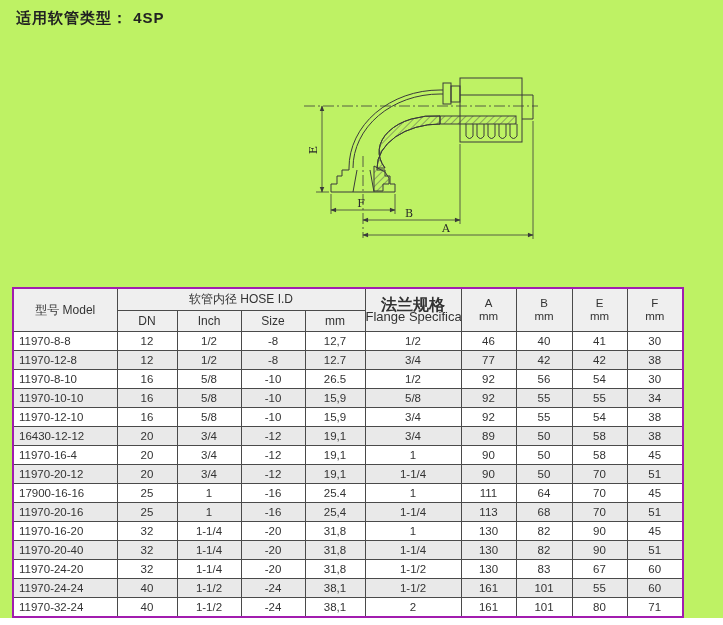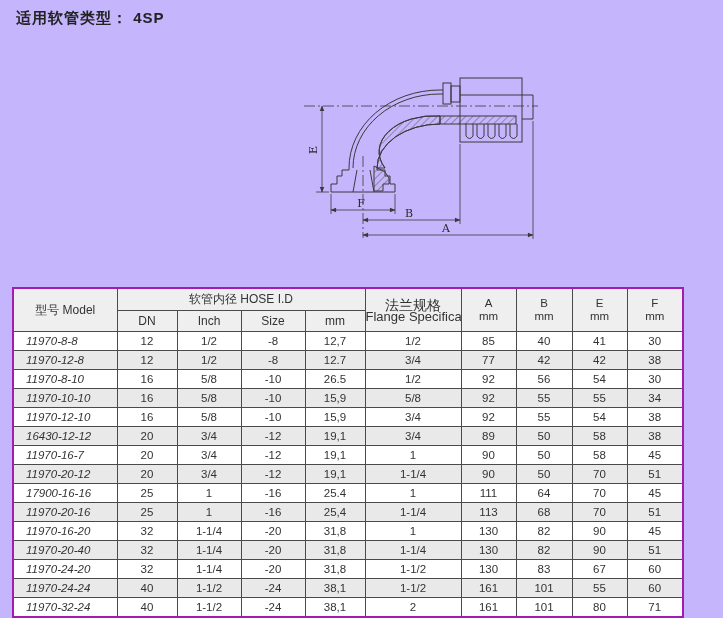--- a/index.html
+++ b/index.html
@@ -1,17 +1,17 @@
 <!DOCTYPE html>
 <html><head>
 <meta charset="utf-8">
 <style>
   html,body{margin:0;padding:0;background:#ffffff;}
   .page{
-    position:relative;width:723px;height:618px;background:#c4b5fd;overflow:hidden;
+    position:relative;width:723px;height:618px;background:#bef264;overflow:hidden;
     font-family:"Liberation Sans",sans-serif;color:#333;
   }
   .title{
     position:absolute;left:16px;top:9px;font-size:15px;font-weight:bold;color:#222;
     letter-spacing:1px;
   }
   .drawing{position:absolute;left:290px;top:58px;}
   .drawing svg{display:block;}
   table.spec{
     position:absolute;left:12px;top:287px;width:670px;
@@ -20,23 +20,23 @@
   }
   table.spec th, table.spec td{
     border:1px solid #4a4a4a;text-align:center;padding:0;
     font-weight:normal;overflow:hidden;white-space:nowrap;
   }
   table.spec thead th{background:#efefef;font-size:12px;}
   table.spec thead tr.h1 th{height:21px;}
   table.spec thead tr.h2 th{height:20px;}
   table.spec td{height:18px;background:#ffffff;}
   table.spec tr.alt td{background:#e9e9e9;}
-  table.spec td.model{text-align:left;padding-left:12px;font-style:italic;}
+  table.spec td.model{text-align:left;padding-left:5px;}
   .th-sub{font-size:13px;line-height:10px;color:#333;}
-  .th-cn{font-size:14px;line-height:14px;}
+  .th-cn{font-size:16px;line-height:14px;font-weight:bold;}
   .dim2{line-height:13px;font-size:11.5px;}
 </style>
 </head>
 <body>
 
 <div class="page">
 
   <div class="title">适用软管类型： 4SP</div>
 
   <div class="drawing">
@@ -160,21 +160,21 @@
       </tr>
     </thead>
     <tbody>
         <tr>
           <td class="model">11970-8-8</td>
           <td>12</td>
           <td>1/2</td>
           <td>-8</td>
           <td>12,7</td>
           <td>1/2</td>
-          <td>85</td>
+          <td>46</td>
           <td>40</td>
           <td>41</td>
           <td>30</td>
         </tr>
         <tr class="alt">
           <td class="model">11970-12-8</td>
           <td>12</td>
           <td>1/2</td>
           <td>-8</td>
           <td>12.7</td>
@@ -226,21 +226,21 @@
           <td>3/4</td>
           <td>-12</td>
           <td>19,1</td>
           <td>3/4</td>
           <td>89</td>
           <td>50</td>
           <td>58</td>
           <td>38</td>
         </tr>
         <tr>
-          <td class="model">11970-16-7</td>
+          <td class="model">11970-16-4</td>
           <td>20</td>
           <td>3/4</td>
           <td>-12</td>
           <td>19,1</td>
           <td>1</td>
           <td>90</td>
           <td>50</td>
           <td>58</td>
           <td>45</td>
         </tr>

